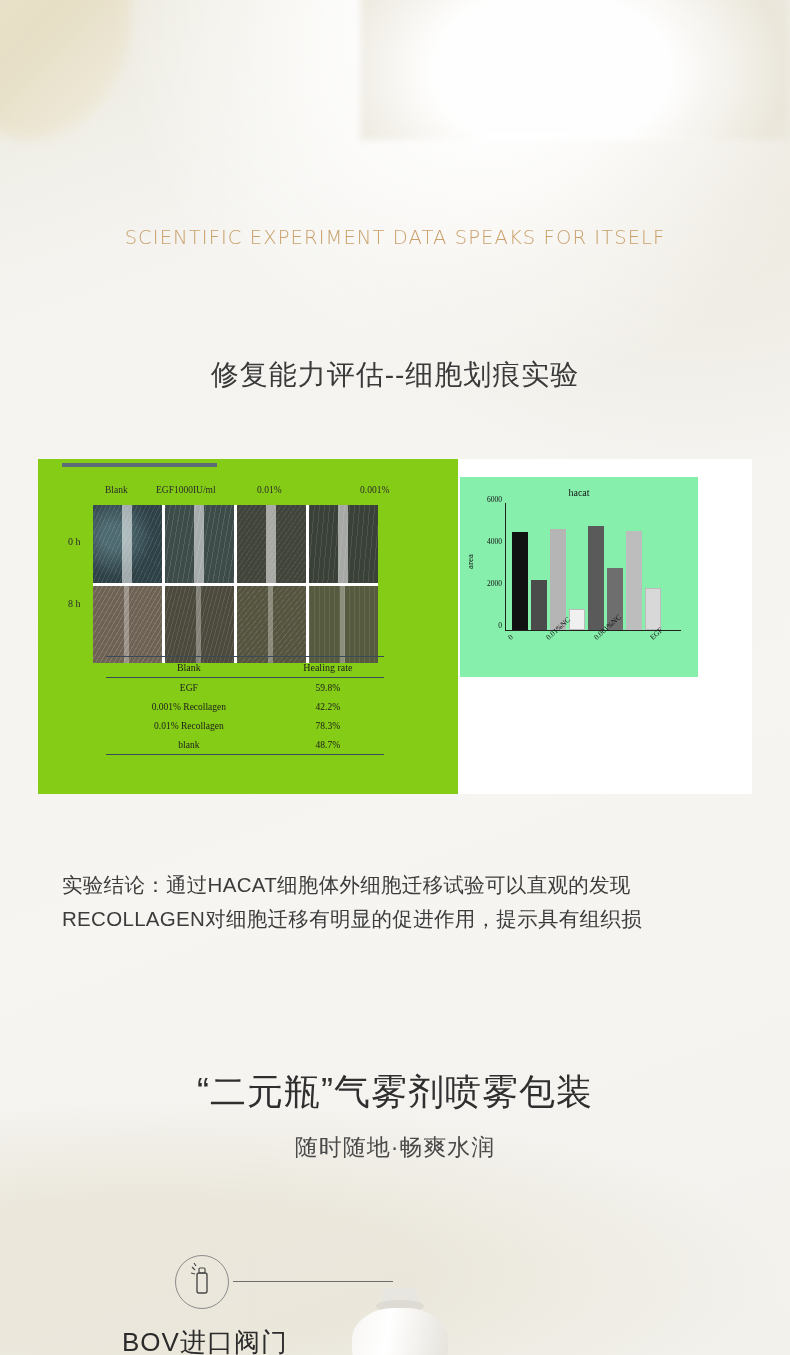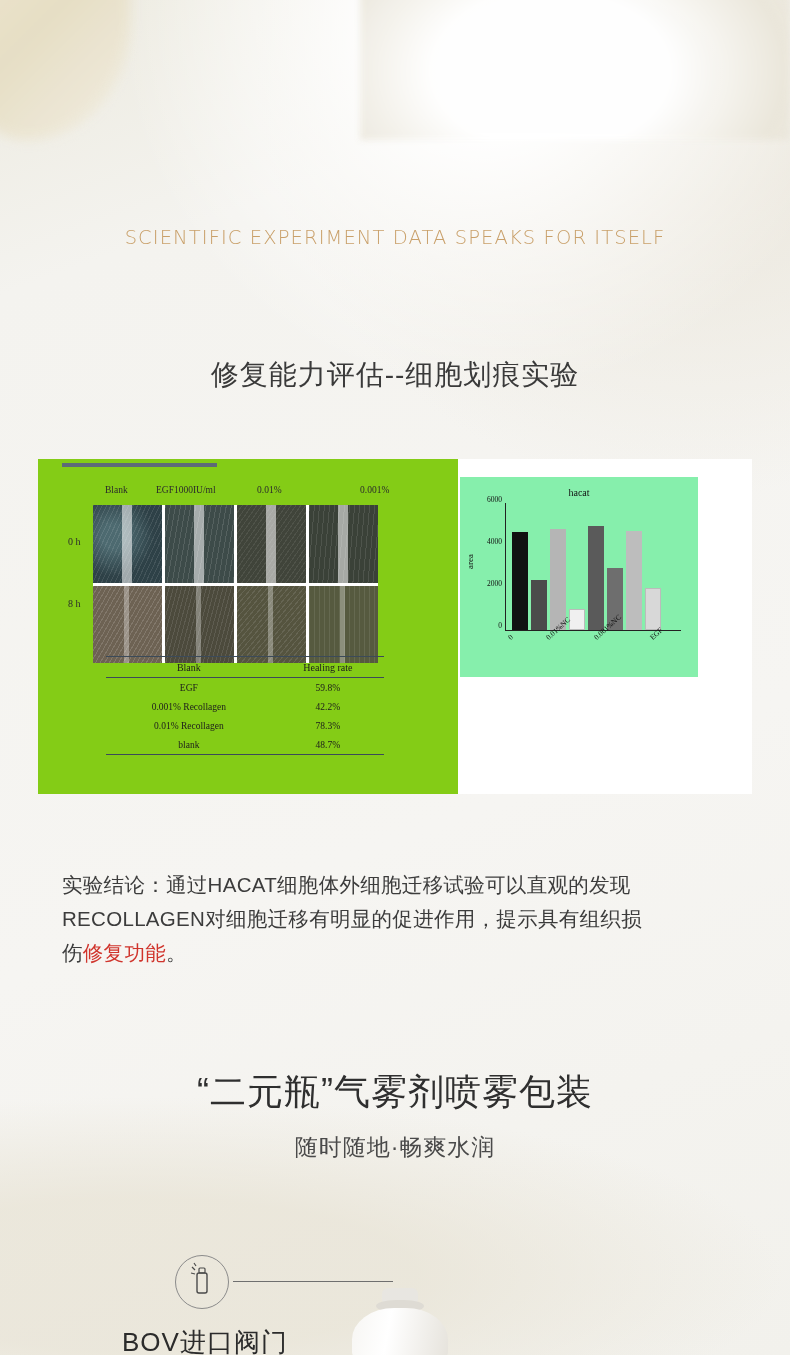--- a/index.html
+++ b/index.html
@@ -523,23 +523,20 @@
         <span style="left:44px; top:2px;">0.01%NC</span>
         <span style="left:92px; top:2px;">0.001%NC</span>
         <span style="left:148px; top:2px;">EGF</span>
       </div>
     </div>
   </div>
 
   <div class="conclusion">
     <div>实验结论：通过HACAT细胞体外细胞迁移试验可以直观的发现</div>
     <div>RECOLLAGEN对细胞迁移有明显的促进作用，提示具有组织损</div>
-    <div>
-      <span>伤</span><span class="hl">修复功能</span><span>。</span>
-    </div>
   </div>
 
   <div class="pack-title">“二元瓶”气雾剂喷雾包装</div>
   <div class="pack-sub">随时随地·畅爽水润</div>
 
   <div class="callout-badge">
     <svg width="52" height="52" viewBox="0 0 52 52" aria-hidden="true">
       <rect x="21" y="17" width="10" height="20" rx="2" fill="none" stroke="#4a4a4a" stroke-width="1.4"></rect>
       <rect x="23" y="12" width="6" height="5" rx="1" fill="none" stroke="#4a4a4a" stroke-width="1.2"></rect>
       <line x1="19" y1="14" x2="16" y2="11" stroke="#4a4a4a" stroke-width="1.2"></line>

